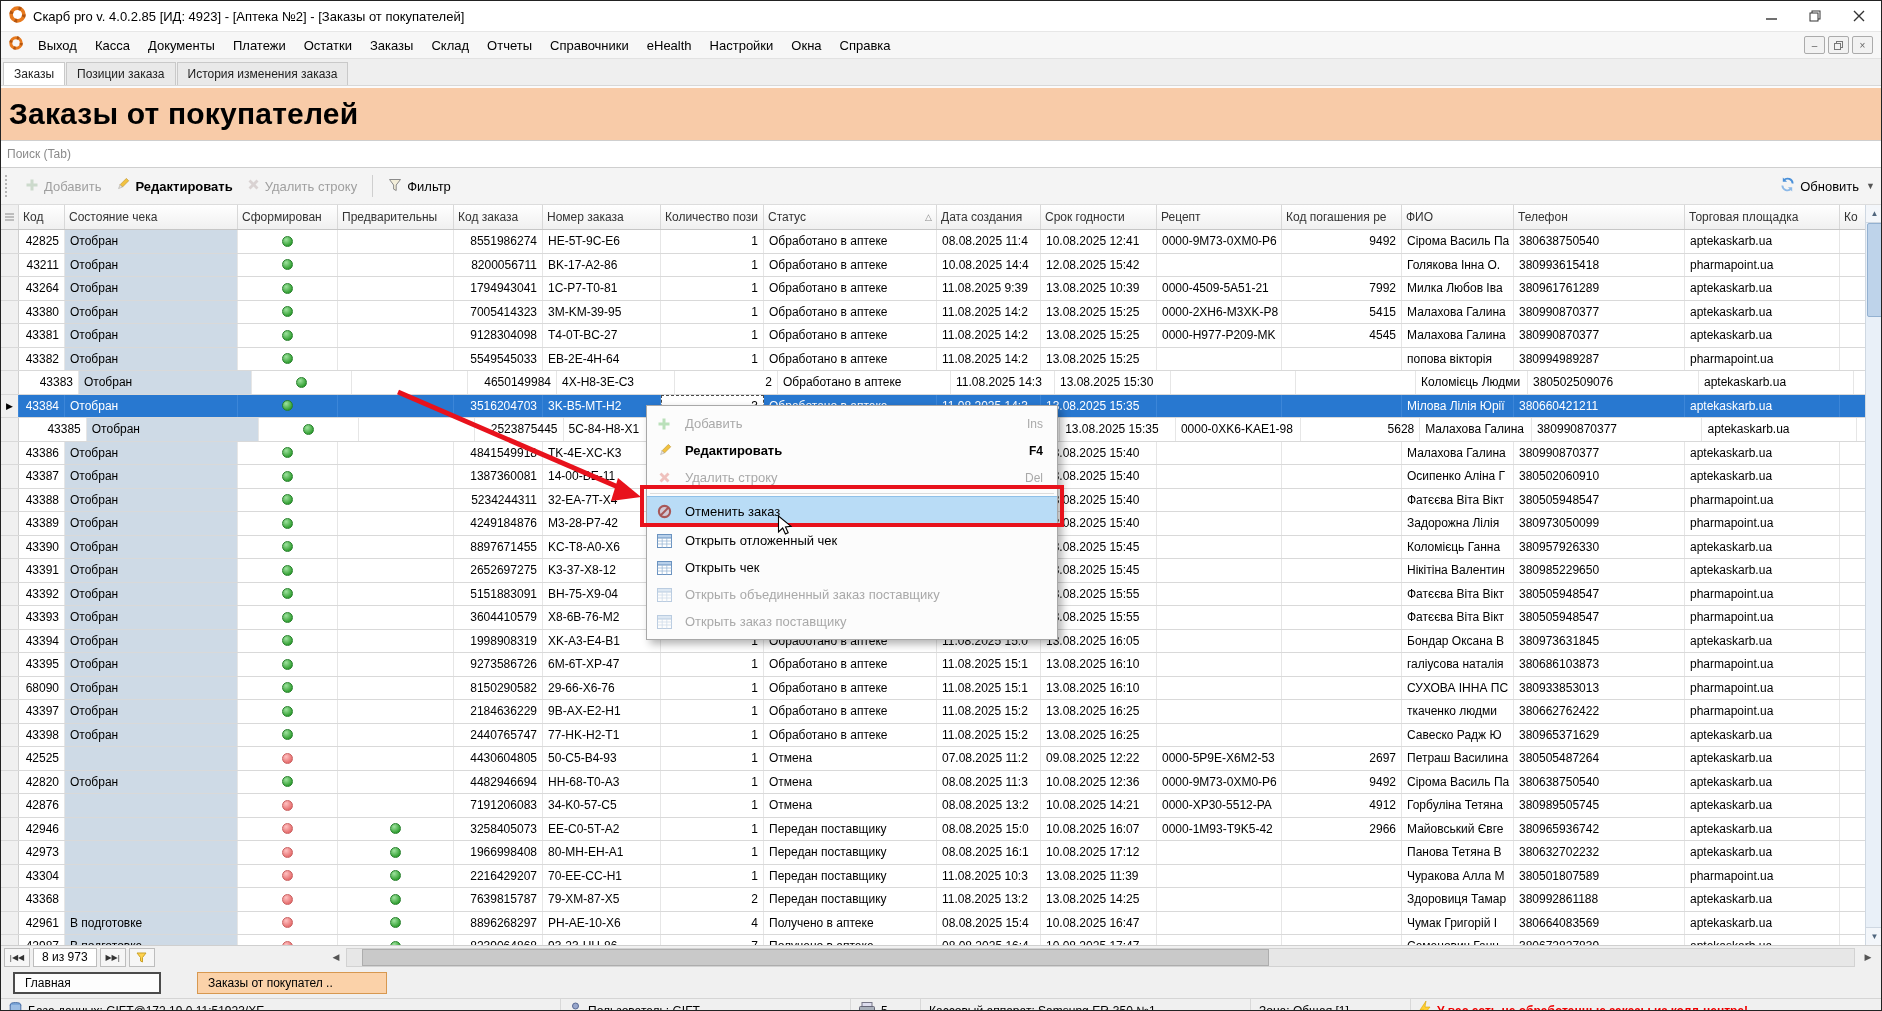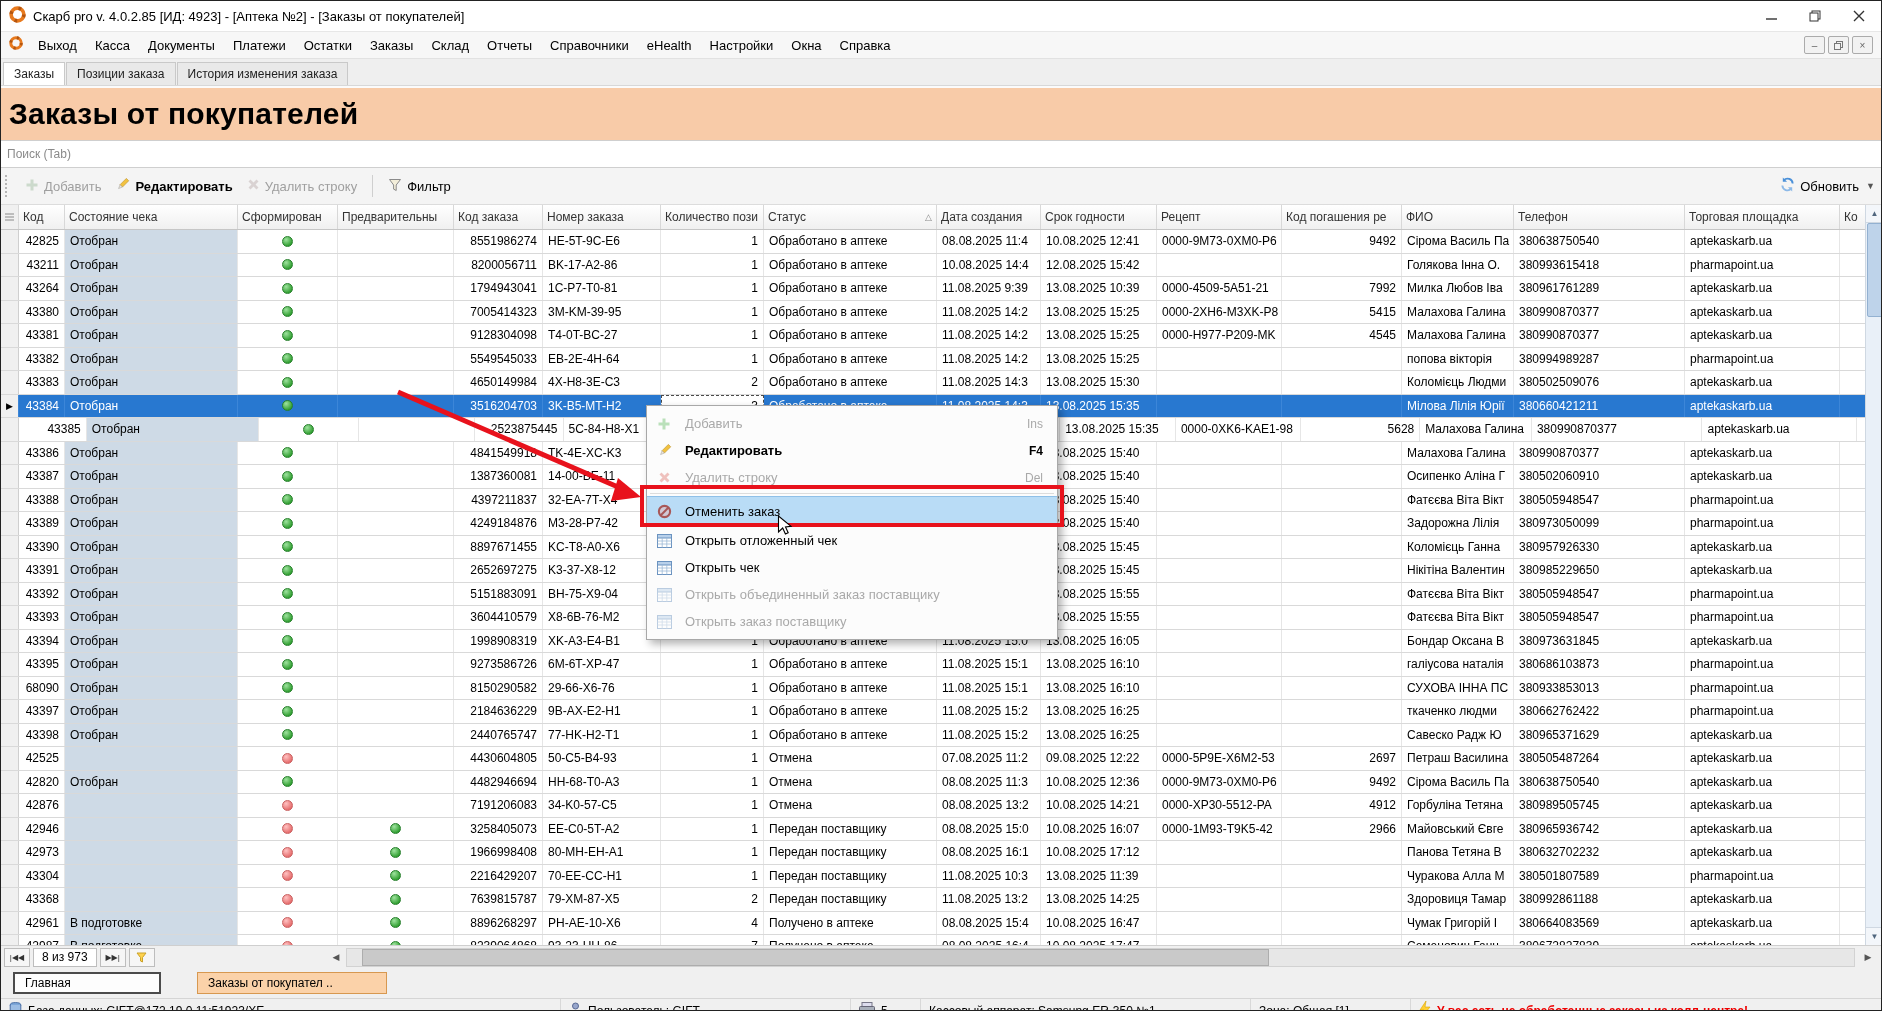--- a/index.html
+++ b/index.html
@@ -402,21 +402,21 @@
           <div class="gcell" style="width: 116px;">13.08.2025 15:25</div>
           <div class="gcell" style="width: 125px;"></div>
           <div class="gcell r" style="width: 120px;"></div>
           <div class="gcell" style="width: 112px;">попова вікторія</div>
           <div class="gcell" style="width: 171px;">380994989287</div>
           <div class="gcell" style="width: 155px;">pharmapoint.ua</div>
           <div class="gcell" style="width: 26px;"></div>
         </div>
         <div class="grow">
           <div class="gcell ind" style="width: 18px;"></div>
-          <div class="gcell r" style="width: 46px;">43383</div>
+          <div class="gcell r" style="width: 60px;">43383</div>
           <div class="gcell shade" style="width: 173px;">Отобран</div>
           <div class="gcell c" style="width: 100px;">
             <span class="dot g"></span>
           </div>
           <div class="gcell c" style="width: 116px;"></div>
           <div class="gcell r" style="width: 89px;">4650149984</div>
           <div class="gcell" style="width: 118px;">4X-H8-3E-C3</div>
           <div class="gcell r" style="width: 103px;">2</div>
           <div class="gcell" style="width: 173px;">Обработано в аптеке</div>
           <div class="gcell" style="width: 104px;">11.08.2025 14:3</div>
@@ -513,21 +513,21 @@
           <div class="gcell" style="width: 26px;"></div>
         </div>
         <div class="grow">
           <div class="gcell ind" style="width: 18px;"></div>
           <div class="gcell r" style="width: 46px;">43388</div>
           <div class="gcell shade" style="width: 173px;">Отобран</div>
           <div class="gcell c" style="width: 100px;">
             <span class="dot g"></span>
           </div>
           <div class="gcell c" style="width: 116px;"></div>
-          <div class="gcell r" style="width: 89px;">4397211837</div>
+          <div class="gcell r" style="width: 89px;">5234244311</div>
           <div class="gcell" style="width: 118px;">32-EA-7T-X4</div>
           <div class="gcell r" style="width: 103px;">1</div>
           <div class="gcell" style="width: 173px;">Обработано в аптеке</div>
           <div class="gcell" style="width: 104px;">11.08.2025 14:4</div>
           <div class="gcell" style="width: 116px;">13.08.2025 15:40</div>
           <div class="gcell" style="width: 125px;"></div>
           <div class="gcell r" style="width: 120px;"></div>
           <div class="gcell" style="width: 112px;">Фатєєва Віта Вікт</div>
           <div class="gcell" style="width: 171px;">380505948547</div>
           <div class="gcell" style="width: 155px;">pharmapoint.ua</div>

